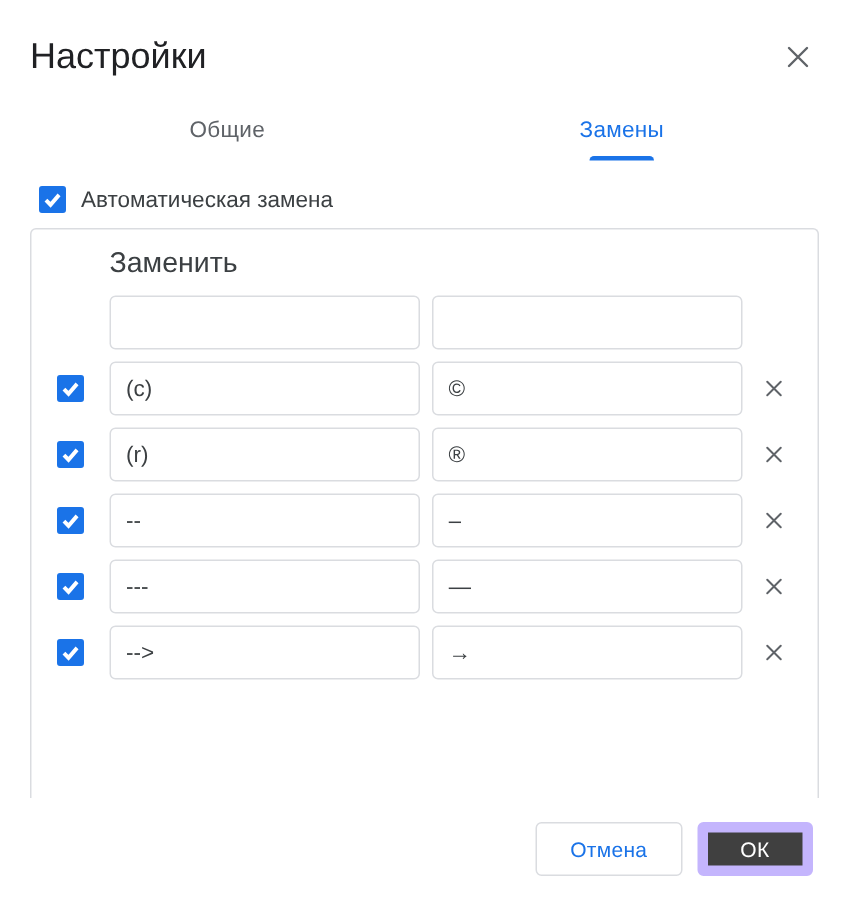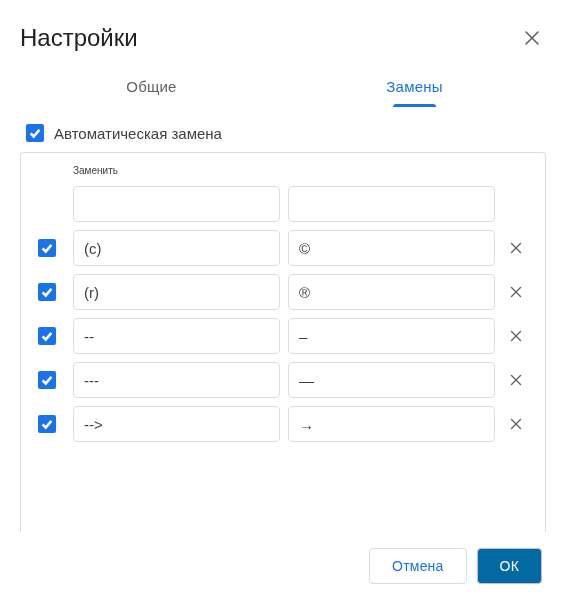--- a/index.html
+++ b/index.html
@@ -98,21 +98,21 @@
     scrollbar-width: thin;
     scrollbar-color: #bdbdbd transparent;
   }
   .scroll-area::-webkit-scrollbar { width: 10px; }
   .scroll-area::-webkit-scrollbar-thumb { background: #c7c7c7; border-radius: 5px; }
   .table-head {
     display: grid;
     grid-template-columns: 36px 1fr 1fr 34px;
     gap: 8px;
     padding: 12px 8px 6px 8px;
-    font-size: 10px;
+    font-size: 19px;
     color: #3c4043;
   }
   .row {
     display: grid;
     grid-template-columns: 36px 1fr 1fr 34px;
     gap: 8px;
     align-items: center;
     padding: 4px 8px;
   }
   .cell-check { display:flex; align-items:center; justify-content:center; }
@@ -152,22 +152,22 @@
     display: flex;
     align-items: center;
     letter-spacing: 0.2px;
   }
   .btn-cancel {
     background: #fff;
     border: 1px solid #dadce0;
     color: #1a73e8;
   }
   .btn-ok {
-    background: #0369a1;
-    border: 1px solid #c4b5fd;
+    background: #404040;
+    border: 7px solid #c4b5fd;
     color: #fff;
   }
 </style>
 </head>
 <body>
 
 <div class="dialog">
 
   <div class="header">
     <div class="title">Настройки</div>

